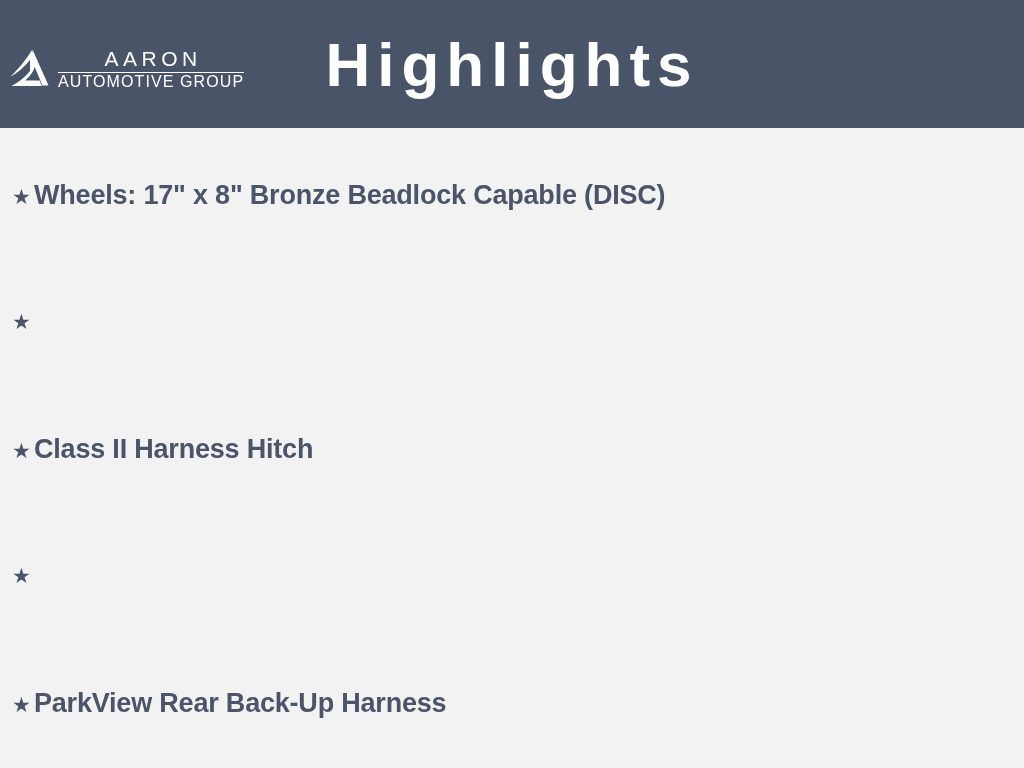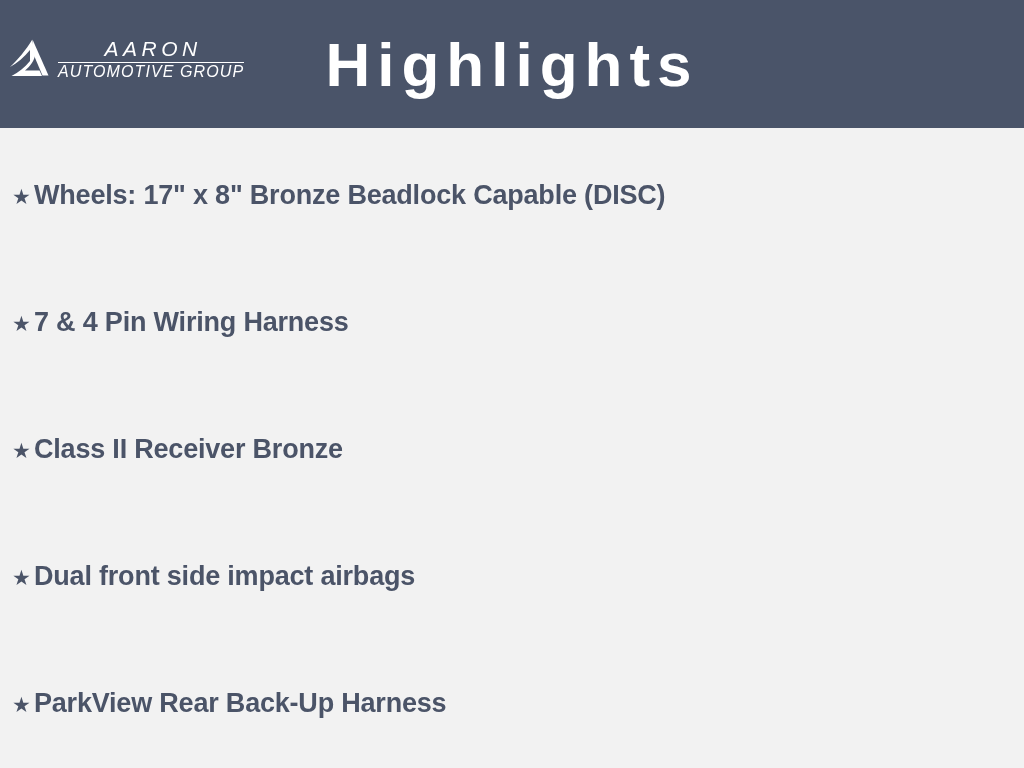--- a/index.html
+++ b/index.html
@@ -31,25 +31,24 @@
     width: 1024px;
     height: 128px;
     background: #4a5469;
     overflow: hidden;
   }
 
   
   #logo {
     position: absolute;
     left: 8px;
-    top: 36px;
+    top: 44px;
     display: flex;
-    align-items: flex-start;
+    align-items: center;
     height: 46px;
-    font-style: italic;
   }
   #logo-mark {
     width: 48px;
     height: 42px;
     display: block;
     flex: 0 0 auto;
   }
   #logo-wordmark {
     margin-left: 2px;
     margin-top: 1px;
@@ -169,29 +168,27 @@
 
   </div>
 
   <ul id="highlights-list">
     <li class="highlight-item">
       <span class="bullet-star">★</span>
       <span class="highlight-text">Wheels: 17" x 8" Bronze Beadlock Capable (DISC)</span>
     </li>
     <li class="highlight-item">
       <span class="bullet-star">★</span>
-      <span class="highlight-text">7 &amp; 4 Pin Wiring Harness</span>
     </li>
     <li class="highlight-item">
       <span class="bullet-star">★</span>
-      <span class="highlight-text">Class II Receiver Bronze</span>
+      <span class="highlight-text">Class II Harness Hitch</span>
     </li>
     <li class="highlight-item">
       <span class="bullet-star">★</span>
-      <span class="highlight-text">Dual front side impact airbags</span>
     </li>
     <li class="highlight-item">
       <span class="bullet-star">★</span>
       <span class="highlight-text">ParkView Rear Back-Up Harness</span>
     </li>
   </ul>
 
 </div>
 
 </body></html>

